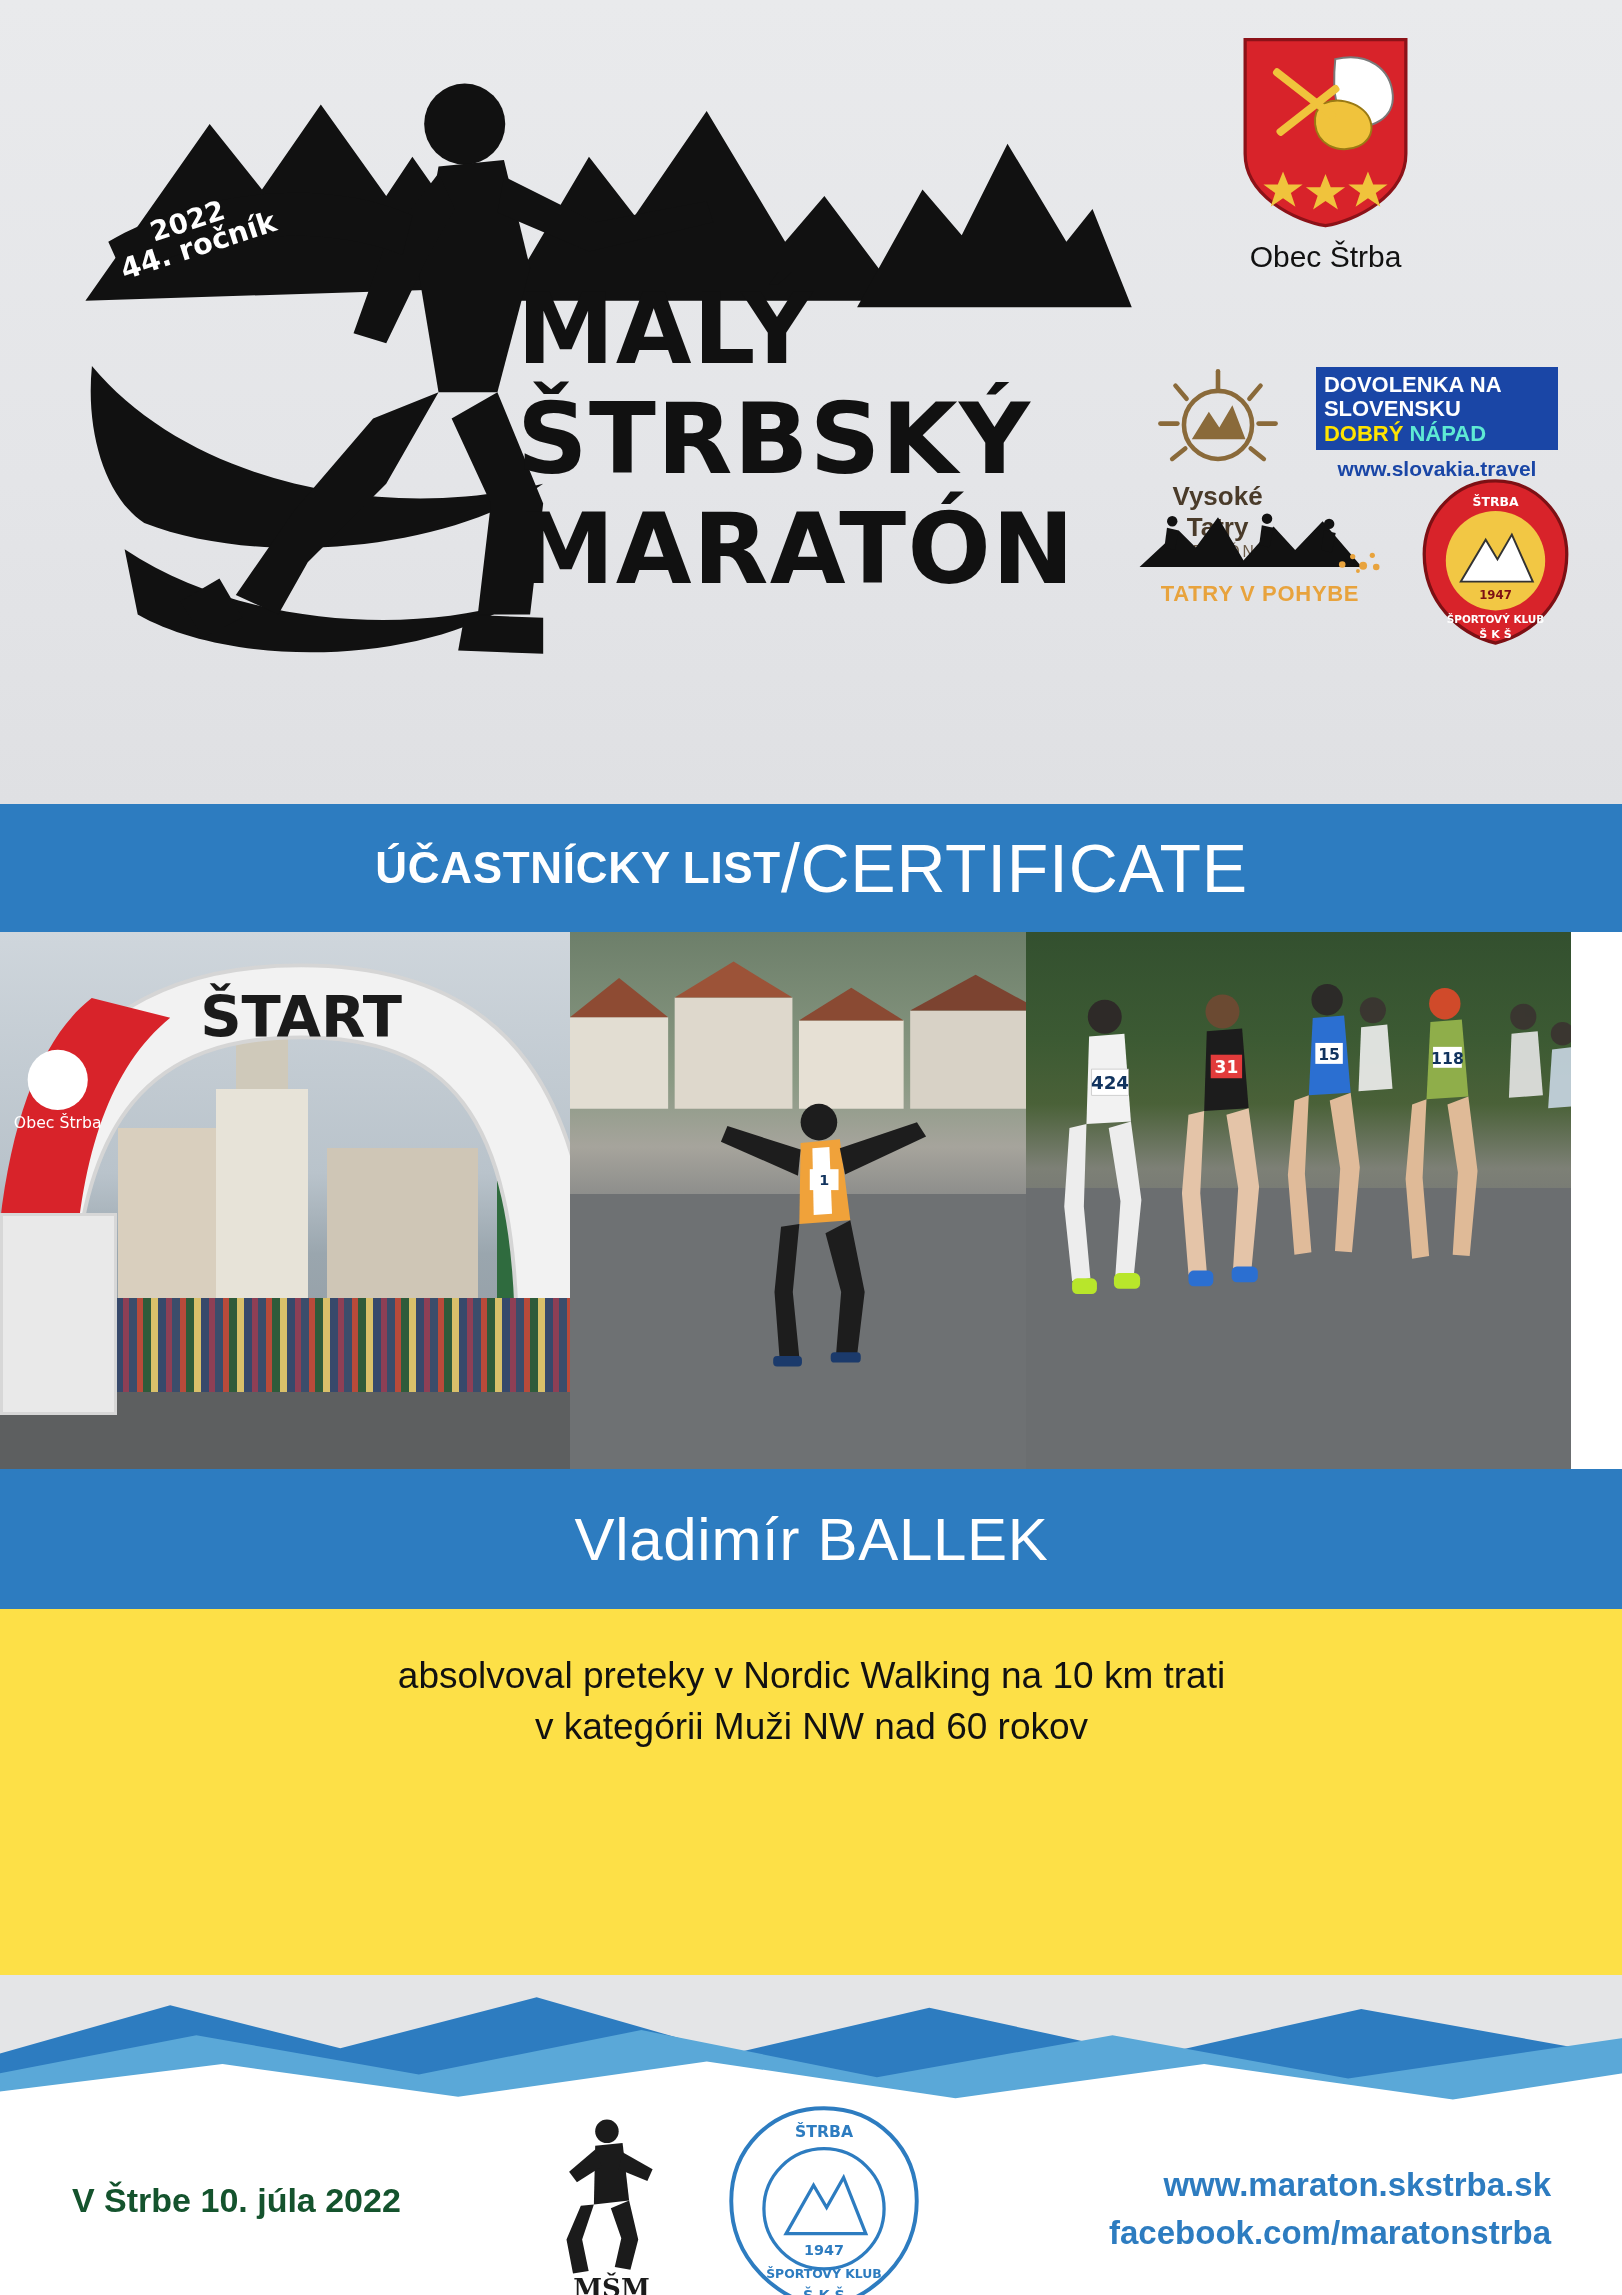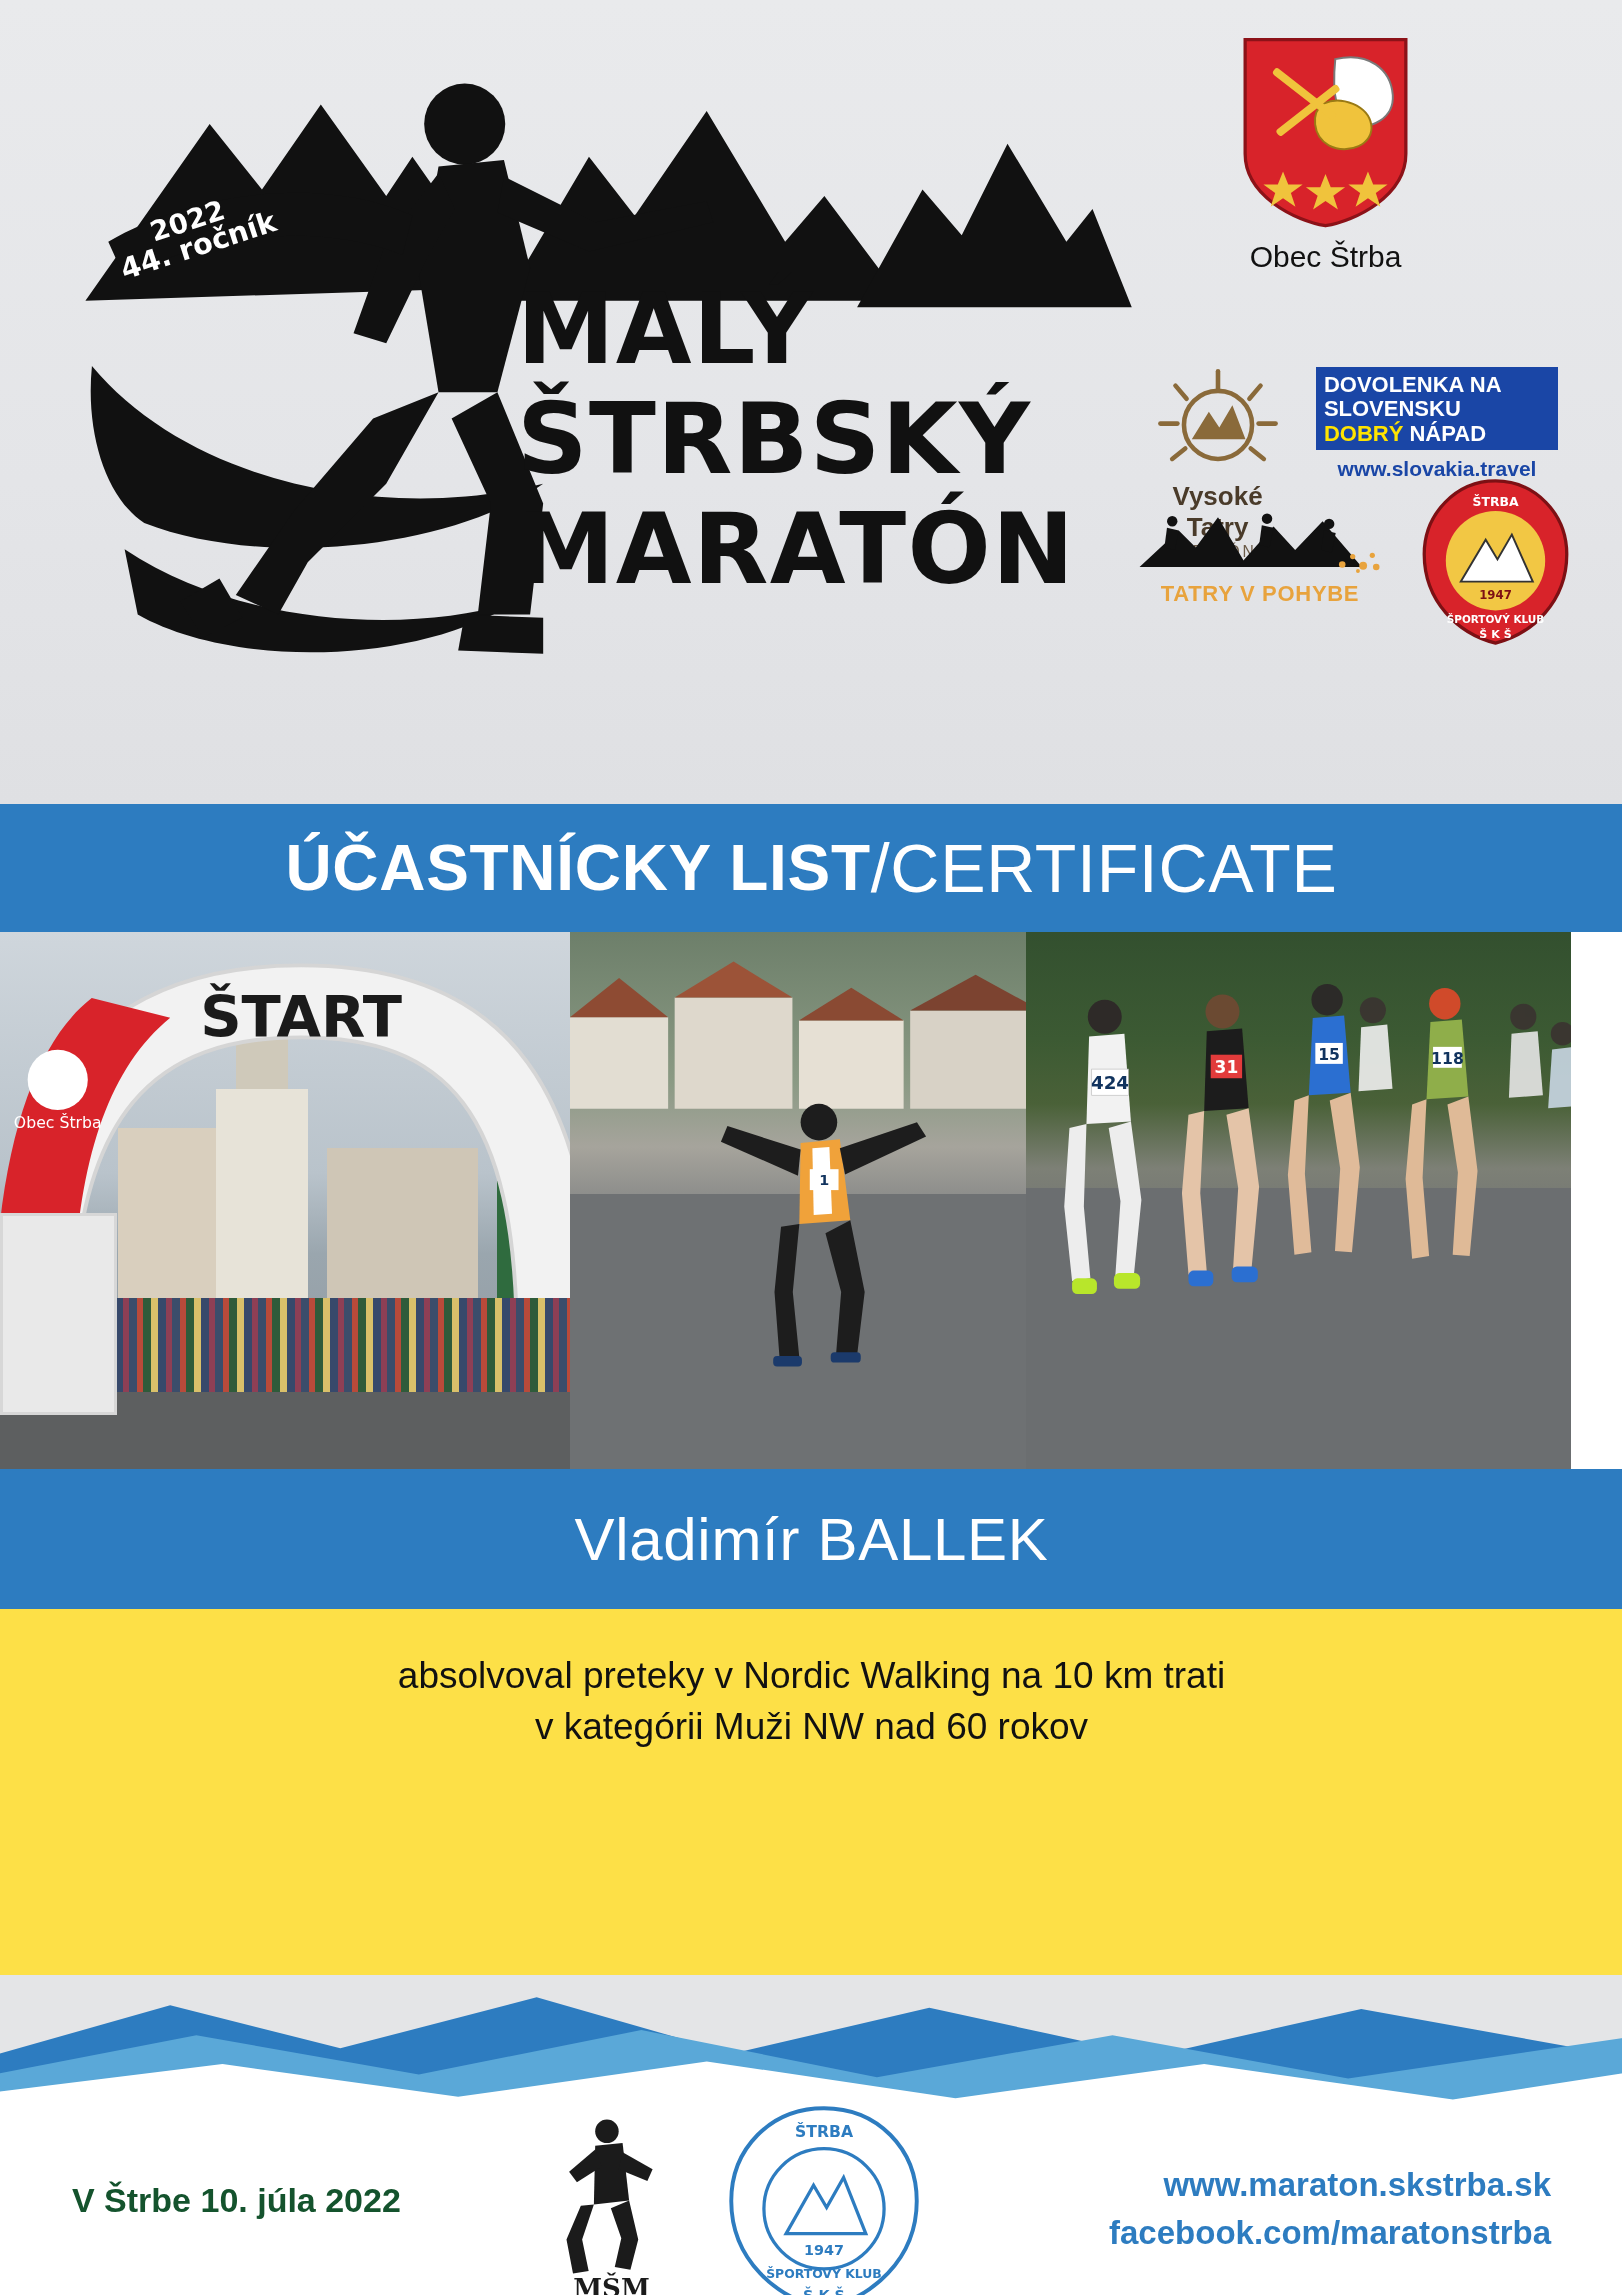--- a/index.html
+++ b/index.html
@@ -98,21 +98,21 @@
     color: #fff;
     padding: 5.2px 7.9px 3.9px 7.9px;
     font-weight: bold;
     font-size: 22px;
     line-height: 1.12;
   }
   .slovakia-box .line3 {
     display: block;
   }
   .slovakia-box .line3 span.y { color: #ffe400; }
-  .slovakia-box .line3 span.r { color: #ffffff; }
+  .slovakia-box .line3 span.r { color: #5eead4; }
   .slovakia-url {
     margin-top: 6.5px;
     color: #1a46a6;
     font-size: 21px;
     text-align: center;
     font-weight: 600;
   }
   .tatry-pohybe {
     position: absolute;
     left: 6.5px;
@@ -138,21 +138,21 @@
   
   .title-bar {
     height: 128px;
     background: #2d7cc0;
     display: flex;
     align-items: center;
     justify-content: center;
   }
   .title-bar .t1 {
     color: #ffffff;
-    font-size: 64px;
+    font-size: 44px;
     font-weight: bold;
     letter-spacing: 0.7px;
   }
   .title-bar .t2 {
     color: #ffffff;
     font-size: 68px;
     font-weight: 300;
     letter-spacing: 0.7px;
   }
 

